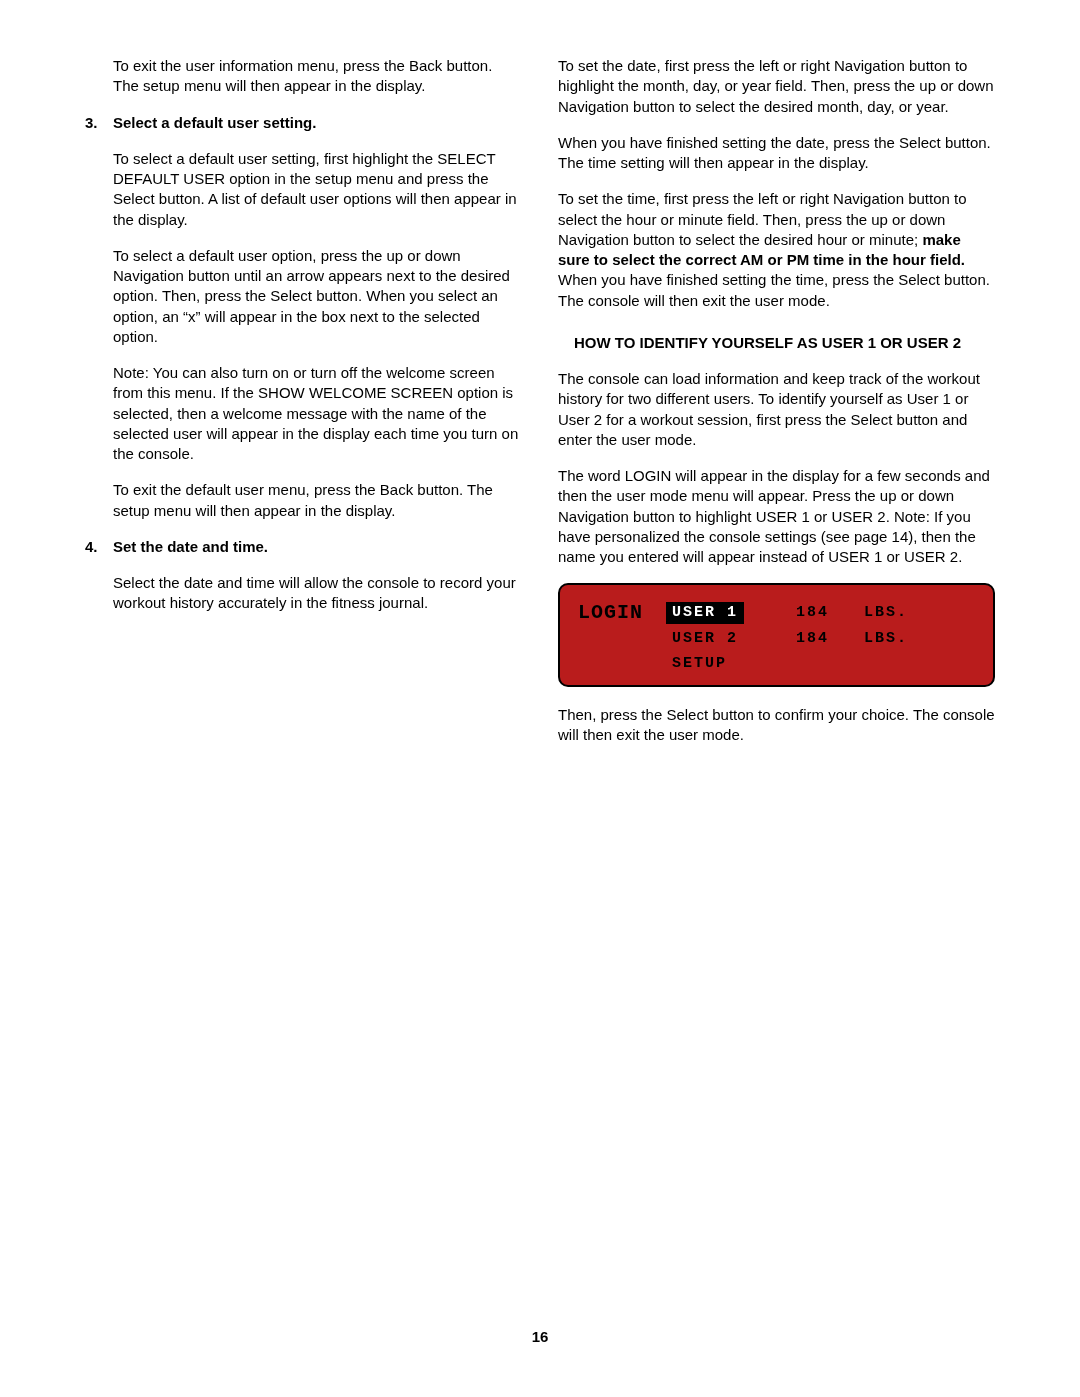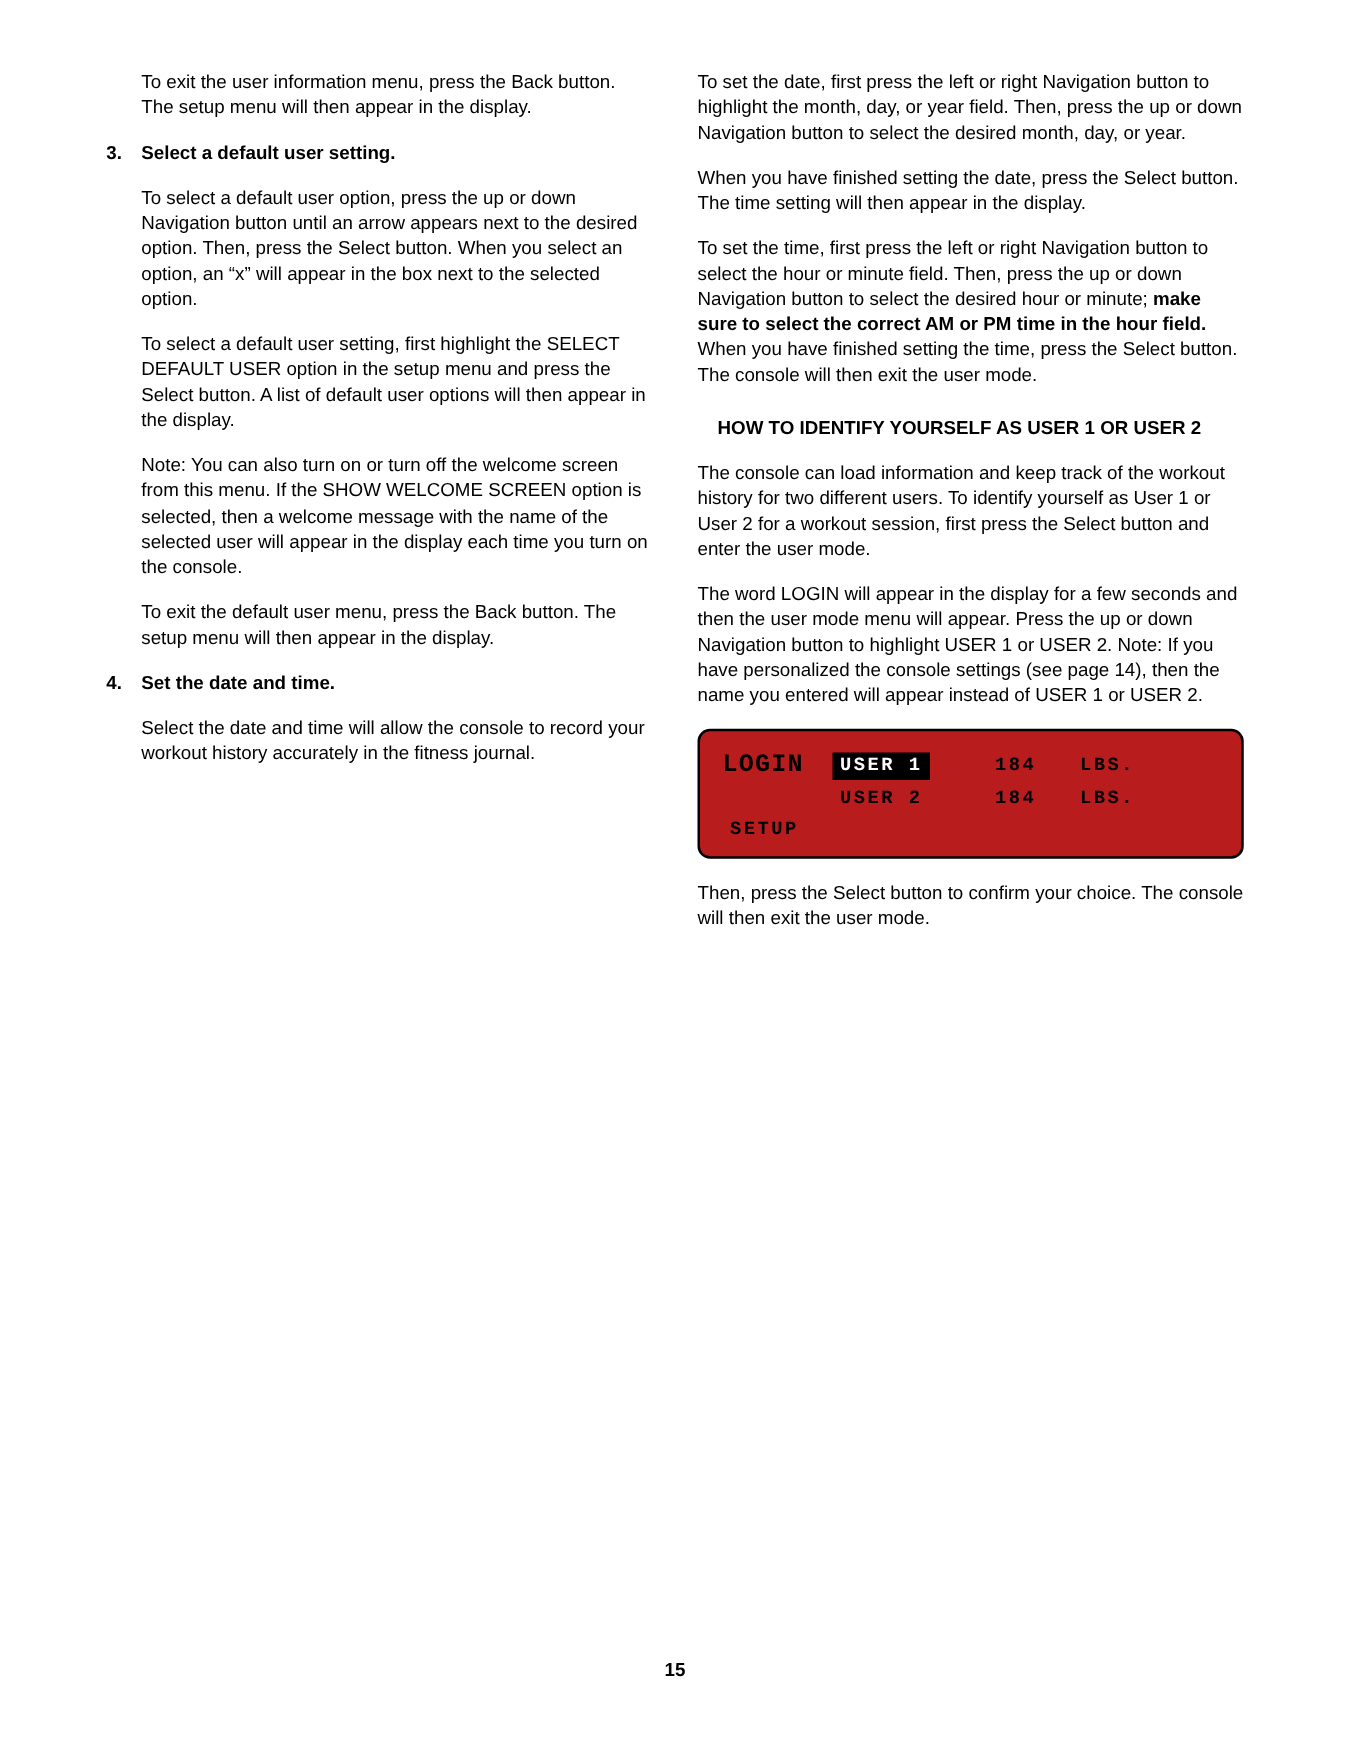--- a/index.html
+++ b/index.html
@@ -98,38 +98,37 @@
       text-align: left;
     }
     .lcd-unit {
       font-size: 15px;
       letter-spacing: 2px;
       margin-left: 10px;
     }
     .lcd-setup-row {
       display: flex;
       margin: 2px 0 0 0;
-      flex-direction: column;
     }
   </style>
 </head>
 <body>
 
 <div class="page">
   <div class="columns">
 
     <div class="col">
       <p class="p indent">To exit the user information menu, press the Back button. The setup menu will then appear in the display.</p>
 
       <p class="numitem">
         <span class="num">3.</span>
         <span>Select a default user setting.</span>
       </p>
+      <p class="p indent">To select a default user setting, first highlight the SELECT DEFAULT USER option in the setup menu and press the Select button. A list of default user options will then appear in the display.</p>
       <p class="p indent">To select a default user option, press the up or down Navigation button until an arrow appears next to the desired option. Then, press the Select button. When you select an option, an “x” will appear in the box next to the selected option.</p>
-      <p class="p indent">To select a default user setting, first highlight the SELECT DEFAULT USER option in the setup menu and press the Select button. A list of default user options will then appear in the display.</p>
       <p class="p indent">Note: You can also turn on or turn off the welcome screen from this menu. If the SHOW WELCOME SCREEN option is selected, then a welcome message with the name of the selected user will appear in the display each time you turn on the console.</p>
       <p class="p indent">To exit the default user menu, press the Back button. The setup menu will then appear in the display.</p>
 
       <p class="numitem">
         <span class="num">4.</span>
         <span>Set the date and time.</span>
       </p>
       <p class="p indent">Select the date and time will allow the console to record your workout history accurately in the fitness journal.</p>
     </div>
 
@@ -167,14 +166,14 @@
           <span class="lcd-user-col">
             <span class="lcd-user">SETUP</span>
           </span>
         </div>
       </div>
 
       <p class="p">Then, press the Select button to confirm your choice. The console will then exit the user mode.</p>
     </div>
   </div>
 
-  <div class="page-number">15</div>
+  <div class="page-number">16</div>
 </div>
 
 </body></html>

